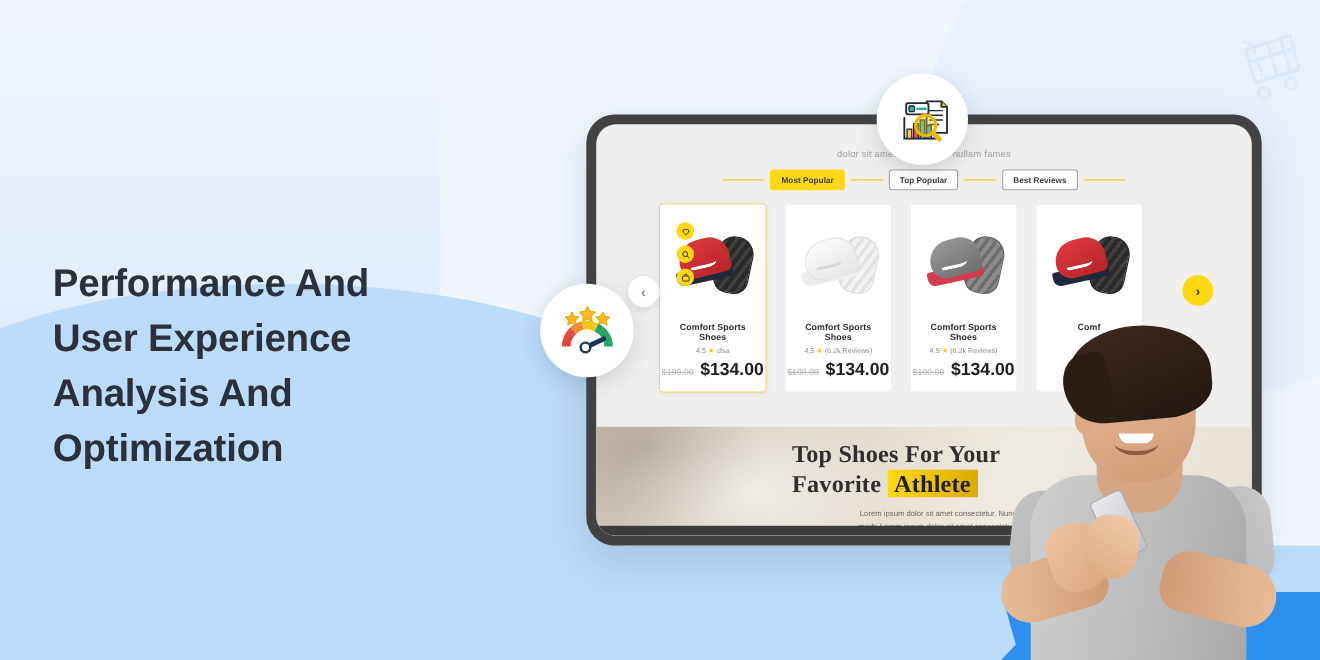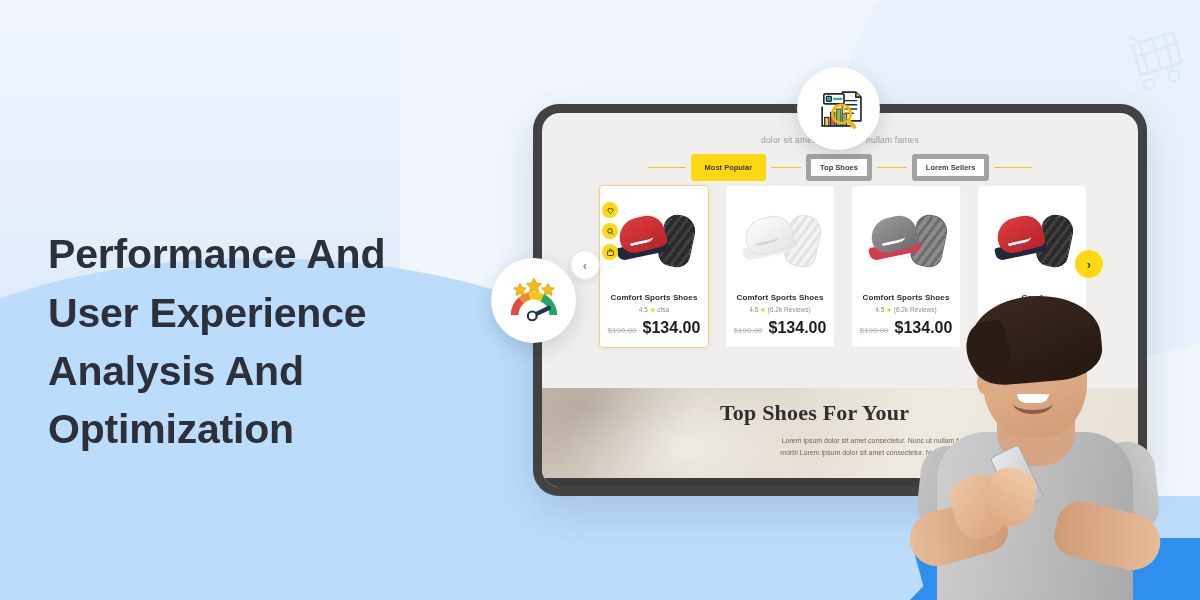--- a/index.html
+++ b/index.html
@@ -86,23 +86,23 @@
     top: 26px;
     width: 68px;
     height: 68px;
     opacity: .85;
   }
 
   
   .headline {
     position: absolute;
     left: 48px;
-    top: 198px;
+    top: 210px;
     width: 360px;
-    font-size: 41px;
+    font-size: 35px;
     line-height: 1.42;
     font-weight: 700;
     letter-spacing: -0.2px;
     color: #2b303b;
   }
 
   
   .tablet {
     position: absolute;
     left: 533px;
@@ -149,43 +149,43 @@
     background: #f5c518;
   }
   .filter-rule.short { width: 30px; }
   .chip {
     font-size: 7.5px;
     font-weight: 700;
     color: #3b3b3b;
     padding: 4px 9px;
     border-radius: 3px;
     background: #fff;
-    border: 5px solid #a3a3a3;
+    border: 1px solid #a3a3a3;
     white-space: nowrap;
     margin: 0 5px;
   }
   .chip.active {
     background: #ffd814;
     border-color: #ffd814;
   }
 
   
   .products {
     position: absolute;
     left: 57px;
     top: 72px;
     display: flex;
     gap: 16px;
   }
   .card {
-    width: 110px;
+    width: 98px;
     background: #fff;
     border: 1px solid #ededed;
     border-radius: 4px;
-    padding: 8px 0 10px;
+    padding: 8px 13px 10px;
     box-sizing: border-box;
     position: relative;
   }
   .card.featured {
     border: 1px solid #f3d37a;
     box-shadow: 0 1px 6px rgba(0,0,0,.05);
   }
   .card-media {
     position: relative;
     height: 92px;
@@ -545,23 +545,23 @@
 
   <div class="tablet">
     <div class="tablet-screen">
 
       <div class="store-head">
         <div class="store-sub">dolor sit amet consectetur nullam fames</div>
         <div class="filter-row">
           <span class="filter-rule"></span>
           <button class="chip active">Most Popular</button>
           <span class="filter-rule short"></span>
-          <button class="chip">Top Shoes</button>
+          <button class="chip">Top Popular</button>
           <span class="filter-rule short"></span>
-          <button class="chip">Lorem Sellers</button>
+          <button class="chip">Best Reviews</button>
           <span class="filter-rule"></span>
         </div>
       </div>
 
       <div class="products">
 
         <div class="card featured">
           <div class="card-media">
             <div class="card-actions">
               <span class="act">
@@ -660,20 +660,24 @@
             <span class="price-new"></span>
           </div>
         </div>
 
       </div>
 
       <div class="banner">
         <div class="banner-inner">
           <div class="banner-h">
             <div>Top Shoes For Your</div>
+            <div>
+              <span>Favorite</span>
+              <span class="hl">Athlete</span>
+            </div>
           </div>
           <div class="banner-p">
             <div>Lorem ipsum dolor sit amet consectetur. Nunc ut nullam f</div>
             <div>morbi Lorem ipsum dolor sit amet consectetur. Nunc ut nu</div>
           </div>
         </div>
         <div class="banner-strip"></div>
       </div>
 
     </div>

